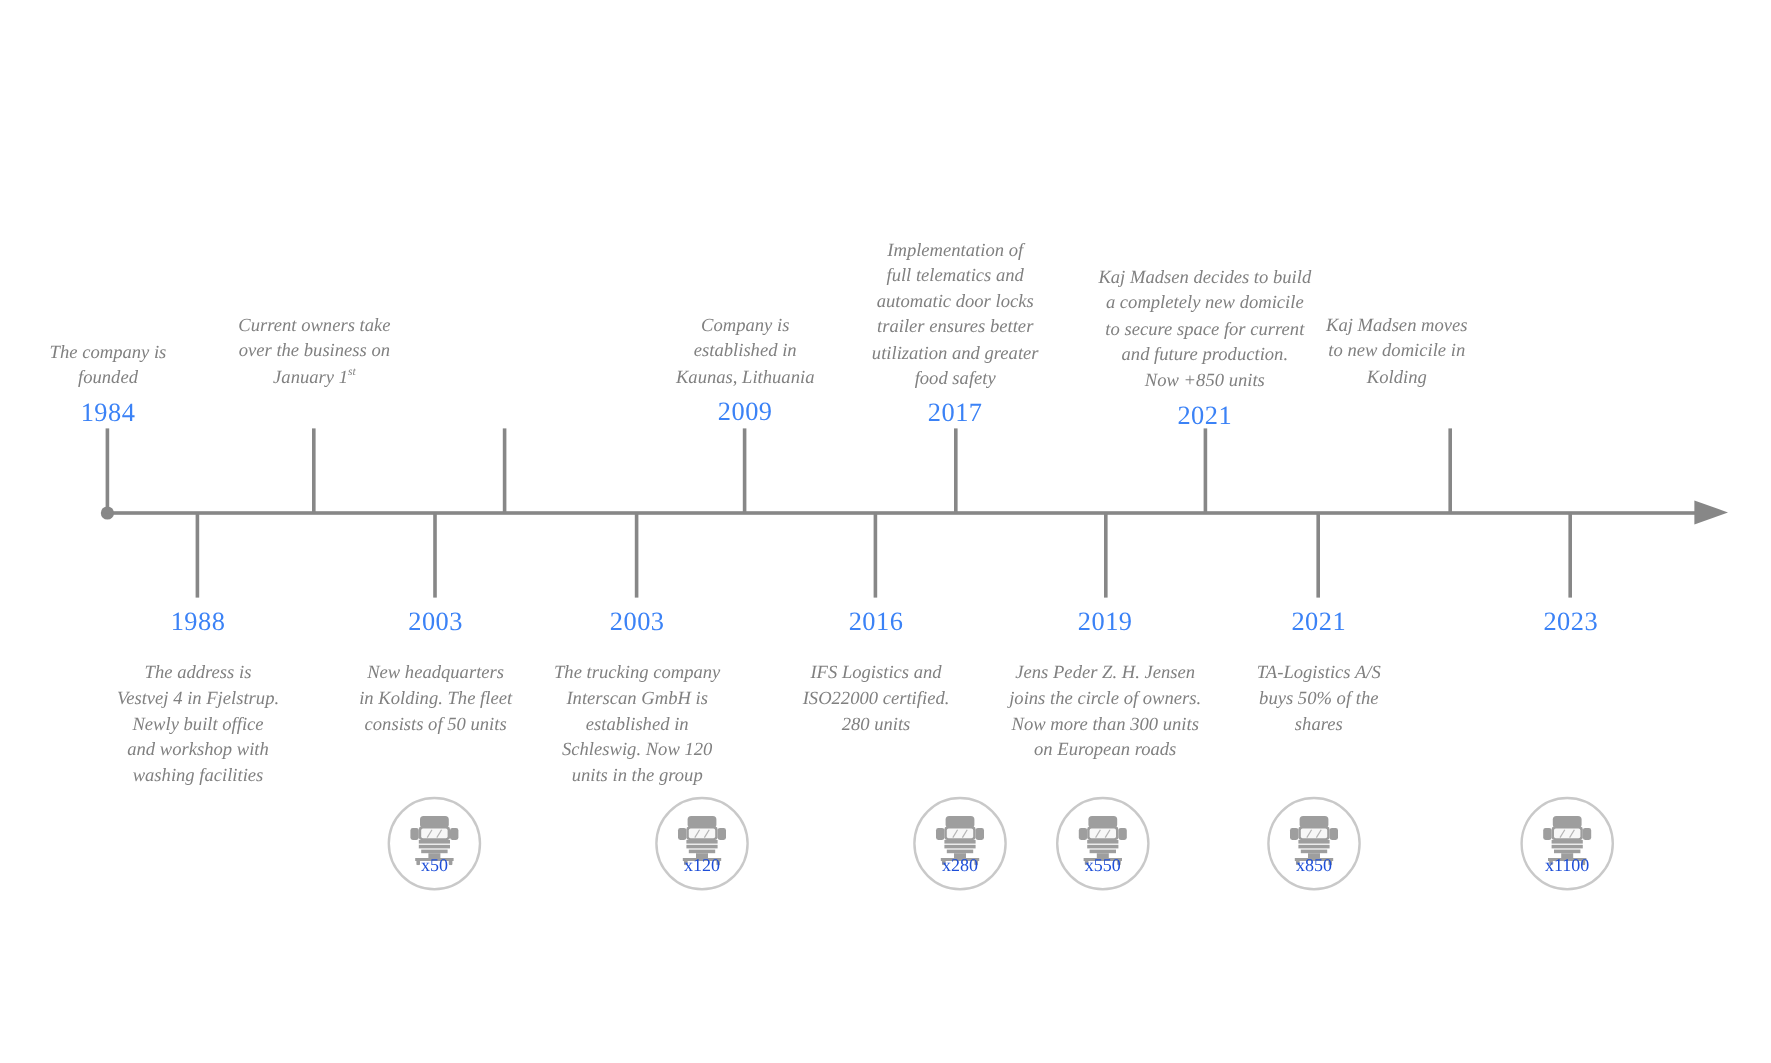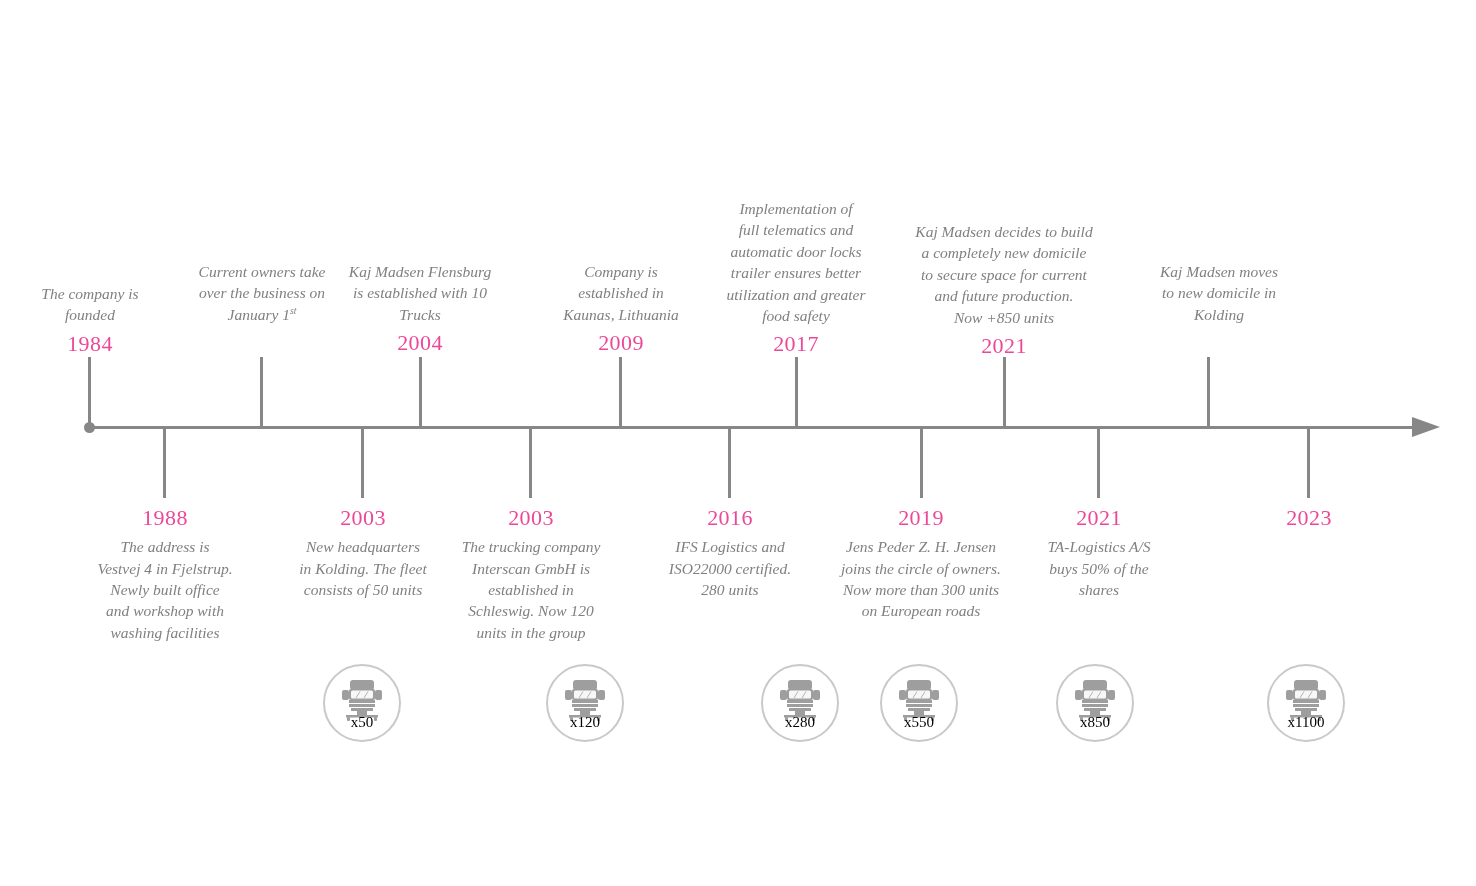--- a/index.html
+++ b/index.html
@@ -67,27 +67,27 @@
   }
   .event .desc {
     display: block;
     white-space: pre-line;
     font-style: italic;
   }
   .event .year {
     display: block;
     font-size: 22px;
     letter-spacing: 0.4px;
-    color: #ec4899;
+    color: #3b82f6;
   }
   
   .event.above { bottom: auto; }
   .event.above .year { margin-top: 3px; }
   
-  .event.below .year { margin-bottom: 3px; }
+  .event.below .year { margin-bottom: 17px; }
 
   .sup {
     font-size: 0.62em;
     vertical-align: super;
     line-height: 0;
   }
 
   
   .truck-badge {
     position: absolute;
@@ -104,21 +104,21 @@
     transform: translateX(-50%);
     display: block;
   }
   .truck-badge .count {
     position: absolute;
     left: 0;
     right: 0;
     bottom: 9px;
     text-align: center;
     font-size: 15px;
-    color: #000000;
+    color: #1d4ed8;
     font-family: "Liberation Serif", "DejaVu Serif", serif;
   }
 </style>
 </head>
 <body>
 
 <div id="timeline-canvas">
 
   <div class="axis-line"></div>
   <div class="axis-dot"></div>
@@ -145,26 +145,20 @@
 founded</span>
     <span class="year">1984</span>
   </div>
 
   <div class="event above" style="left:172px; width:180px; top:261px">
     <span class="desc"><span>Current owners take
 over the business on
 January 1</span><span class="sup">st</span></span>
   </div>
 
-  <div class="event above" style="left:330px; width:180px; top:261px">
-    <span class="desc">Kaj Madsen Flensburg
-is established with 10
-Trucks</span>
-    <span class="year">2004</span>
-  </div>
 
   <div class="event above" style="left:531px; width:180px; top:261px">
     <span class="desc">Company is
 established in
 Kaunas, Lithuania</span>
     <span class="year">2009</span>
   </div>
 
   <div class="event above" style="left:700px; width:192px; top:198px">
     <span class="desc">Implementation of
@@ -178,21 +172,21 @@
 
   <div class="event above" style="left:890px; width:228px; top:221px">
     <span class="desc">Kaj Madsen decides to build
 a completely new domicile
 to secure space for current
 and future production.
 Now +850 units</span>
     <span class="year">2021</span>
   </div>
 
-  <div class="event above" style="left:1129px; width:180px; top:261px">
+  <div class="event above" style="left:1074px; width:180px; top:261px">
     <span class="desc">Kaj Madsen moves
 to new domicile in
 Kolding</span>
   </div>
 
   <div class="event below" style="left:75px; width:180px; top:503px">
     <span class="year">1988</span>
     <span class="desc">The address is
 Vestvej 4 in Fjelstrup.
 Newly built office

